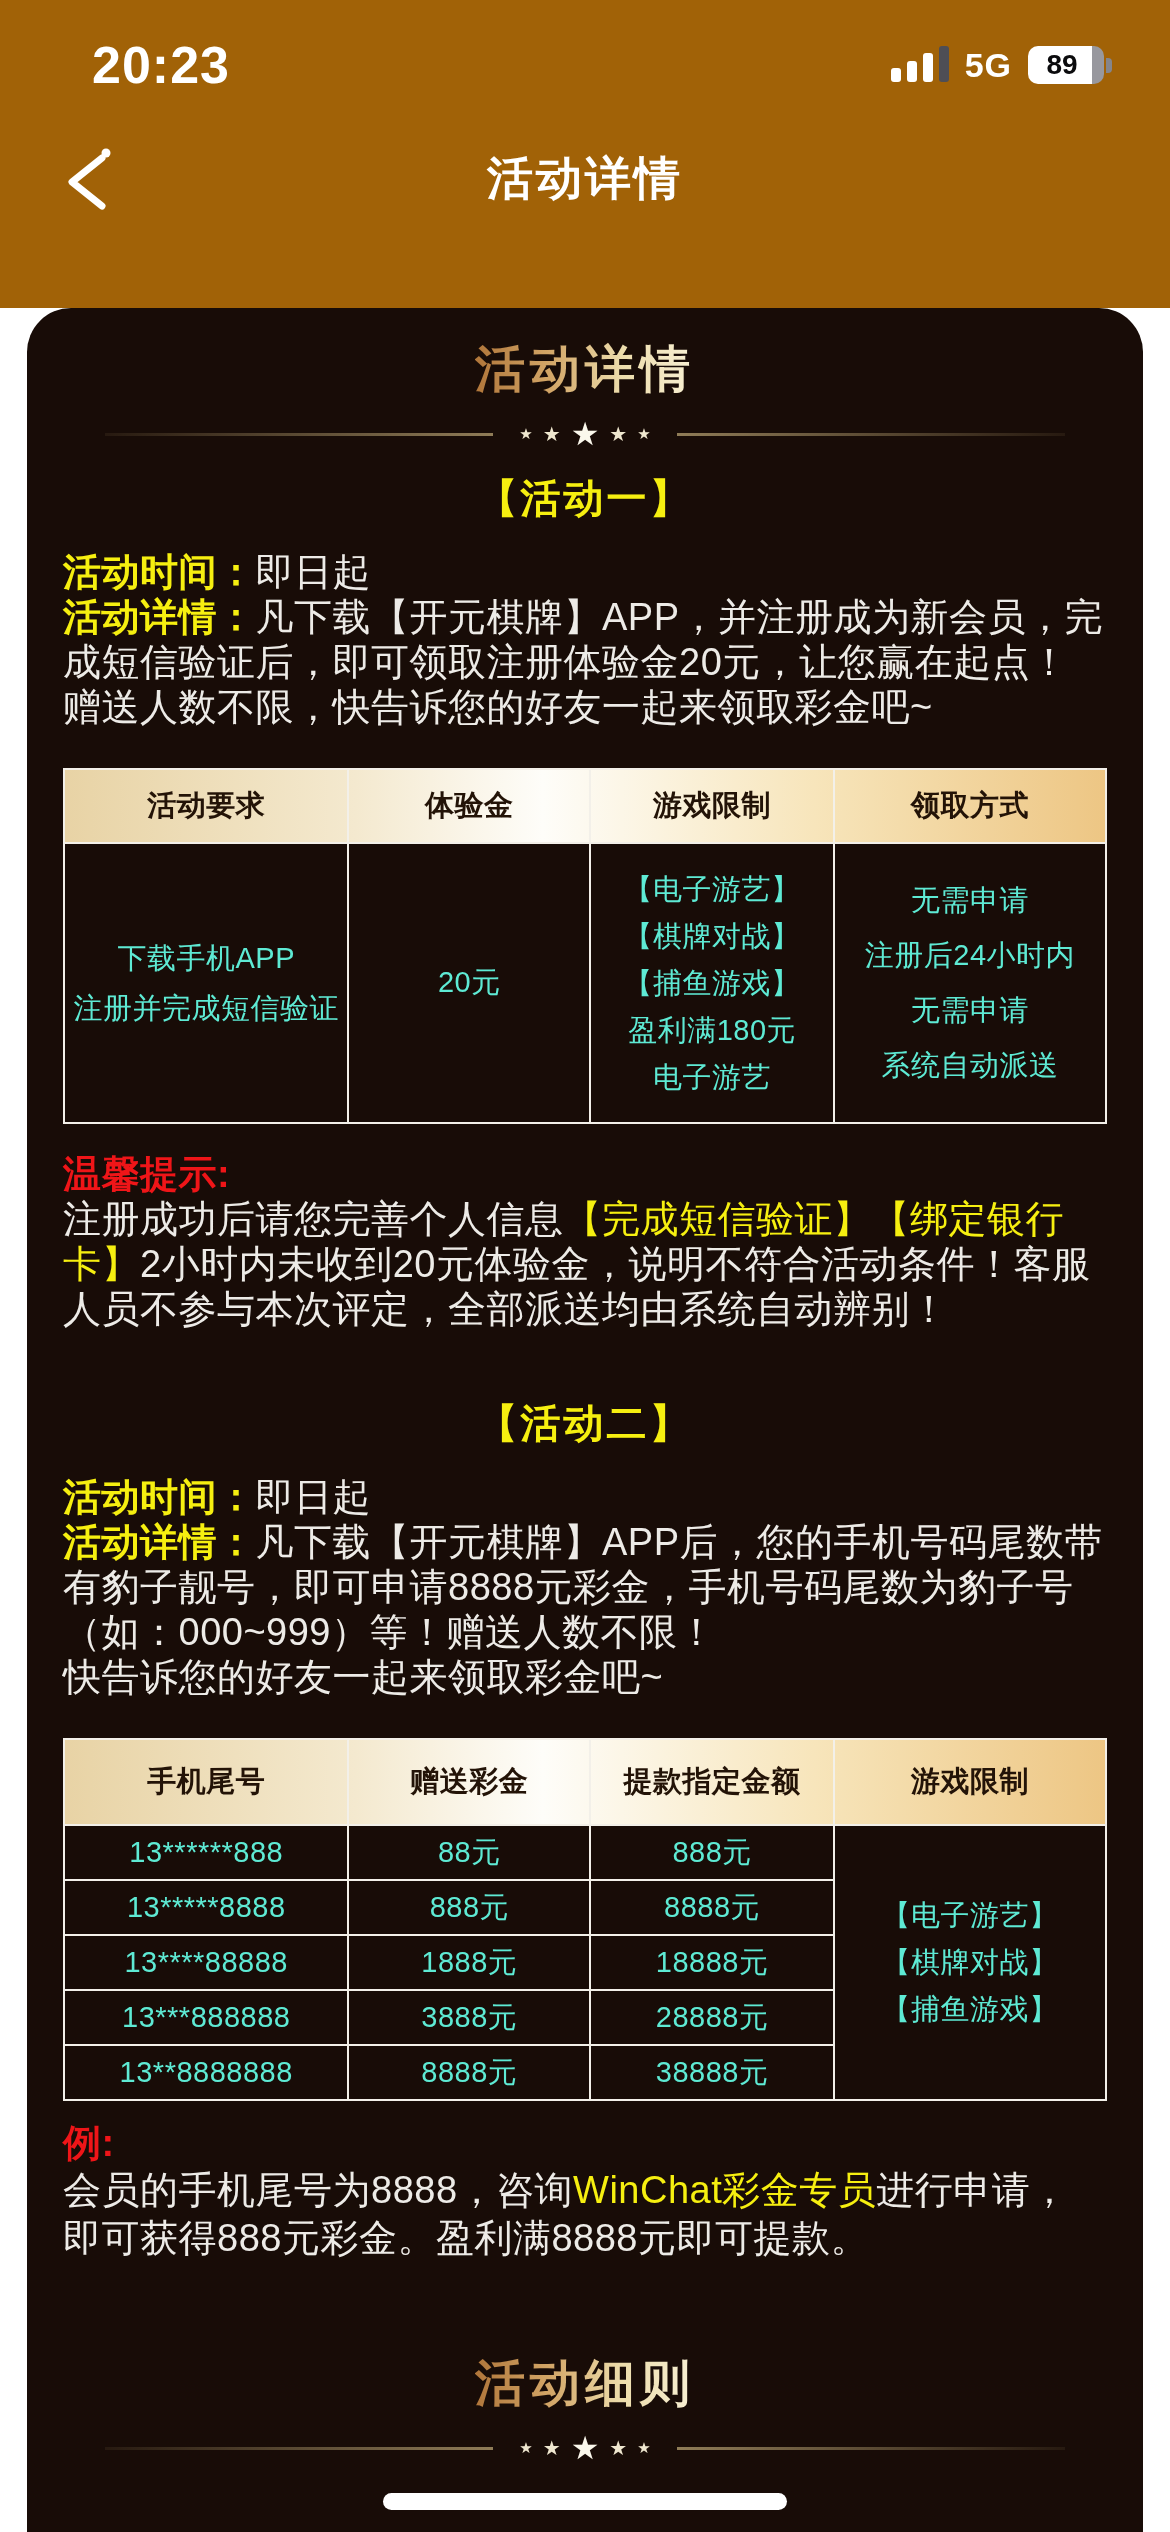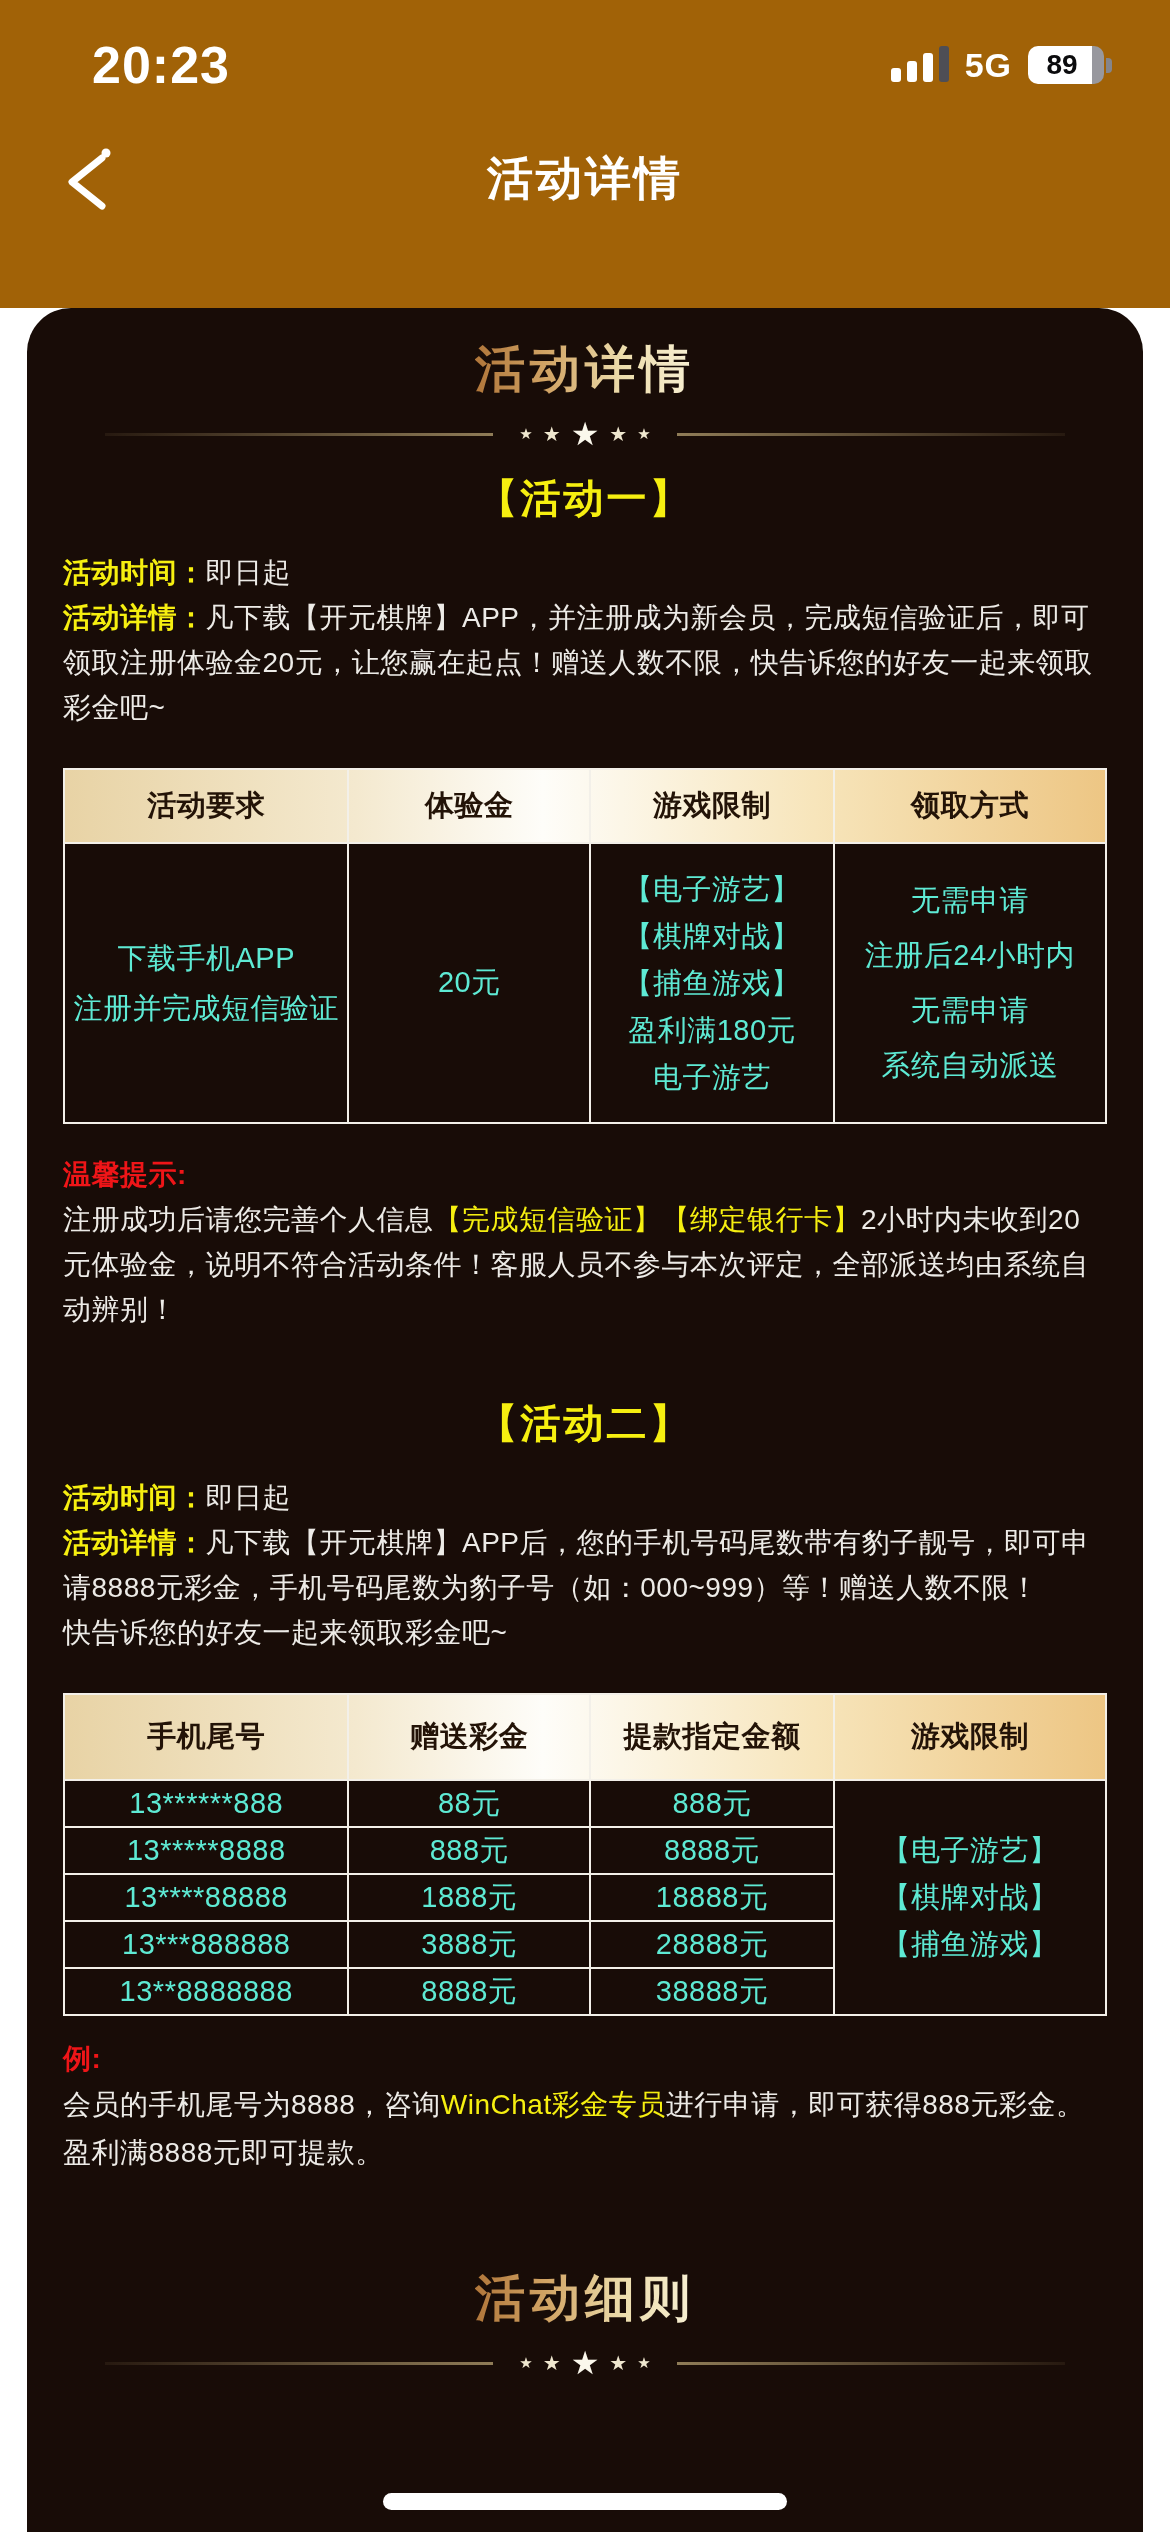--- a/index.html
+++ b/index.html
@@ -61,21 +61,21 @@
   .sd-stars .s1 { font-size:15px; }
   .sd-stars .s2 { font-size:20px; }
   .sd-stars .s3 { font-size:32px; color:#fbf8ec; }
 
   .section-heading {
     margin-top:20px; text-align:center;
     color:#f6ef10; font-size:40px; font-weight:700; letter-spacing:3px;
   }
   .act2-heading { margin-top:64px; }
 
-  .para { color:#edebe7; font-size:28px; line-height:45px; letter-spacing:0.5px; }
+  .para { color:#edebe7; font-size:38px; line-height:45px; letter-spacing:0.5px; }
   .mt-para { margin-top:24px; }
   .label { color:#f6ef10; font-weight:700; }
   .hl { color:#f6ef10;margin-top:16px; }
   .red { color:#ef1518; font-weight:700; }
   .tip-block { margin-top:28px; }
 
   
   table.promo { width:100%; border-collapse:collapse; table-layout:fixed; margin-top:38px; }
   table.promo th, table.promo td {
     border:2px solid #f3f0e9; text-align:center; vertical-align:middle;
@@ -90,21 +90,21 @@
   .t1 col.c3 { width:23.4%; } .t1 col.c4 { width:26.1%; }
   .t1 td { height:280px; }
   .t1 .l50 div { line-height:50px; }
   .t1 .l47 div { line-height:47px; }
   .t1 .l55 div { line-height:55px; }
 
   .t2 { margin-top:22px; }
   .t2 th { height:86px; }
   .t2 col.c1 { width:27.3%; } .t2 col.c2 { width:23.2%; }
   .t2 col.c3 { width:23.4%; } .t2 col.c4 { width:26.1%; }
-  .t2 td { height:47px; }
+  .t2 td { height:55px; }
   .t2 .games div { line-height:47px; }
 
   .example-block { margin-top:20px; }
   .example-para { line-height:48px; }
 
   .rules-title-wrap { margin-top:88px; }
 
   
   .home-indicator {
     position:absolute; left:50%; transform:translateX(-50%);

